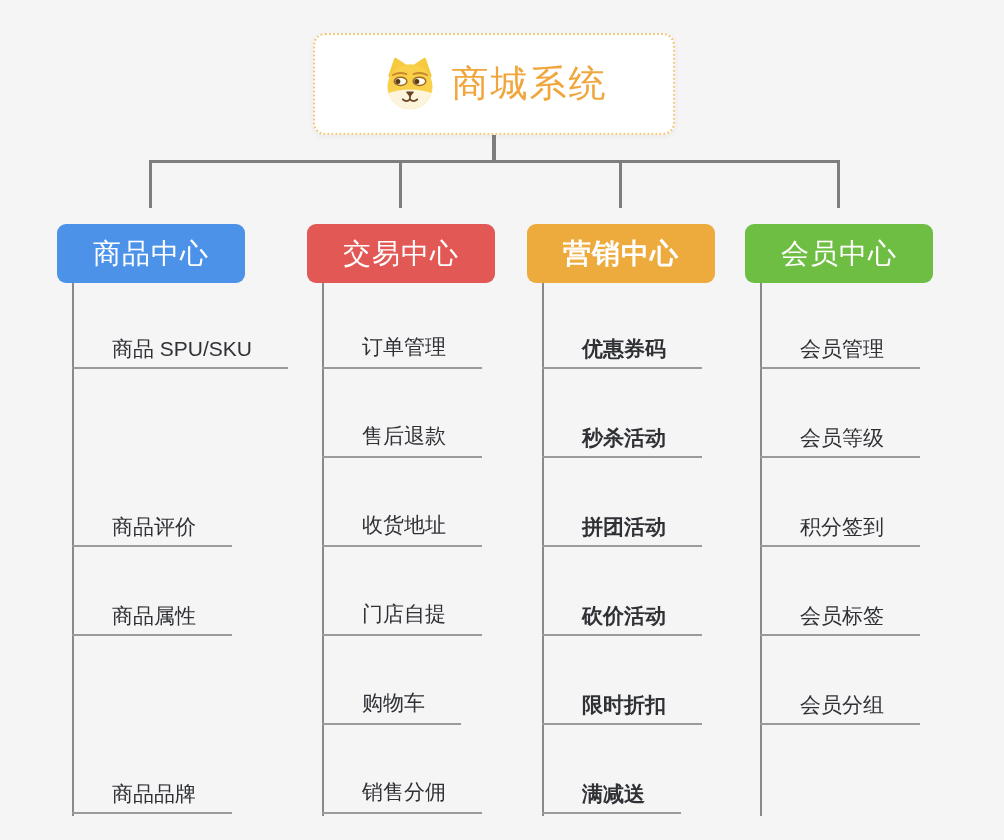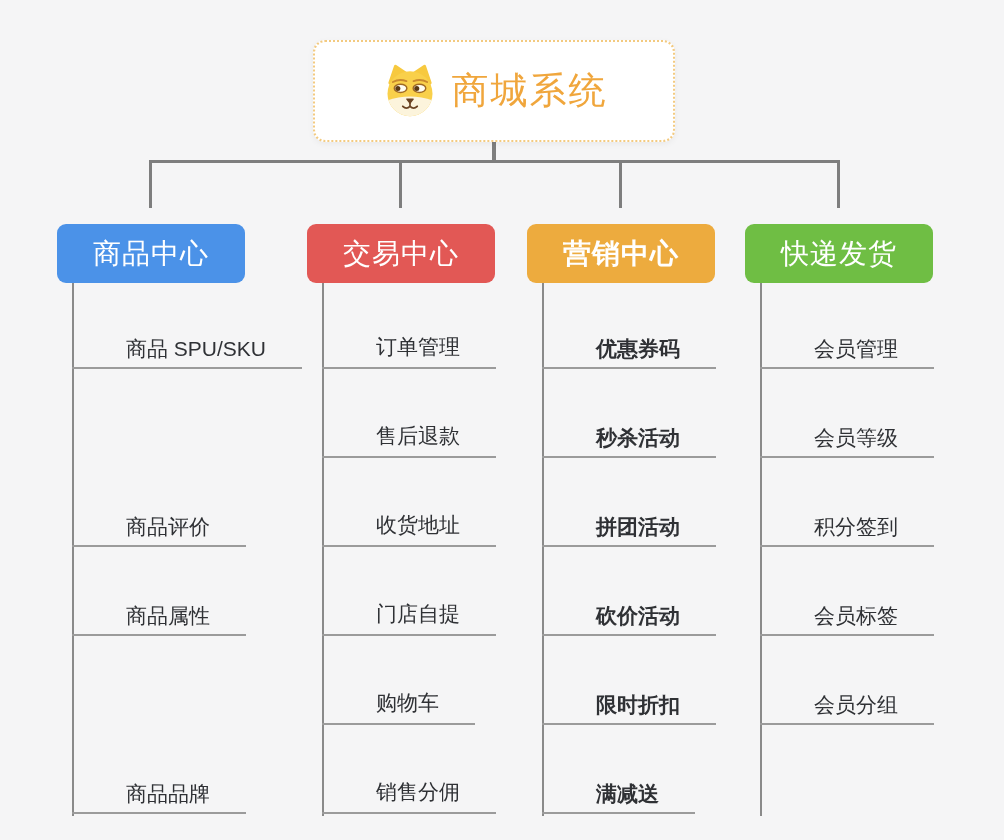--- a/index.html
+++ b/index.html
@@ -11,21 +11,21 @@
     position: relative;
     width: 1004px;
     height: 840px;
     background: #F5F5F6;
     overflow: hidden;
   }
 
   
   .root-node {
     position: absolute;
-    left: 313px; top: 40px;
+    left: 313px; top: 33px;
     width: 362px; height: 102px;
     box-sizing: border-box;
     background: #FFFFFF;
     border: 2px dotted #F3CA80;
     border-radius: 12px;
     box-shadow: 0 2px 6px rgba(0,0,0,0.05);
     display: flex;
     align-items: center;
     justify-content: center;
     gap: 13px;
@@ -73,21 +73,21 @@
     width: 2px; height: 533px;
     background: #8A8A8A;
   }
   .branch-item {
     position: absolute;
     left: 15px;
     white-space: nowrap;
     font-size: 21px;
     line-height: 26px;
     color: #2F3135;
-    padding: 0 36px 5px 54px;
+    padding: 0 36px 5px 40px;
     border-bottom: 2px solid #9B9B9B;
   }
   .branch-item.r1 { top: 320px; }
   .branch-item.r2 { top: 409px; }
   .branch-item.r3 { top: 498px; }
   .branch-item.r4 { top: 587px; }
   .branch-item.r5 { top: 676px; }
   .branch-item.r6 { top: 765px; }
 </style>
 </head>
@@ -158,21 +158,21 @@
     <div class="branch-line"></div>
     <div class="branch-item r1">优惠券码</div>
     <div class="branch-item r2">秒杀活动</div>
     <div class="branch-item r3">拼团活动</div>
     <div class="branch-item r4">砍价活动</div>
     <div class="branch-item r5">限时折扣</div>
     <div class="branch-item r6">满减送</div>
   </div>
 
   <div class="branch b4">
-    <div class="branch-header" style="background-color: rgb(111, 190, 68);">快递发货</div>
+    <div class="branch-header" style="background-color: rgb(111, 190, 68);">会员中心</div>
     <div class="branch-line"></div>
     <div class="branch-item r1">会员管理</div>
     <div class="branch-item r2">会员等级</div>
     <div class="branch-item r3">积分签到</div>
     <div class="branch-item r4">会员标签</div>
     <div class="branch-item r5">会员分组</div>
   </div>
 
 </div>
 

